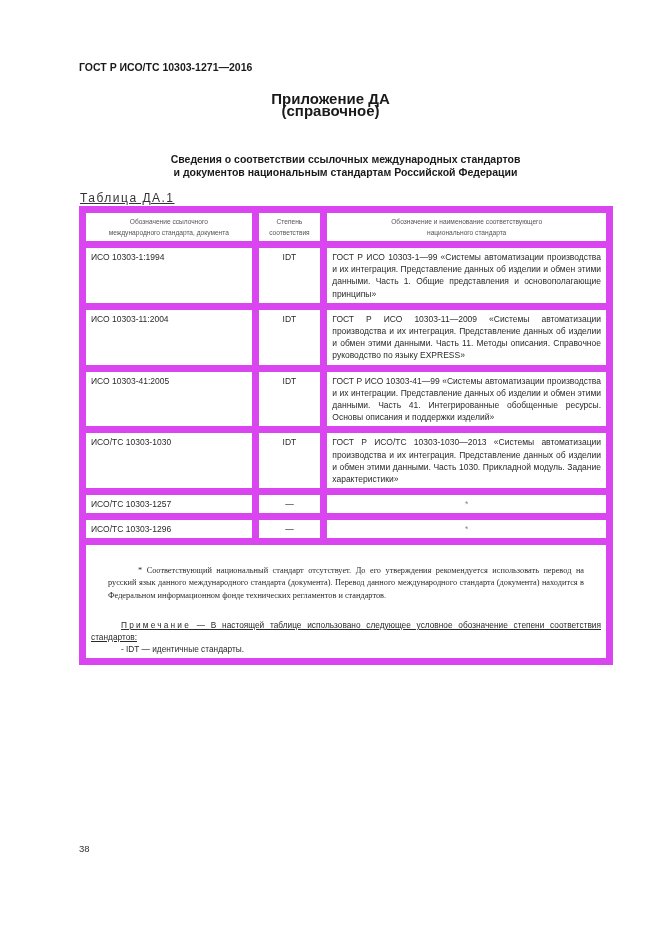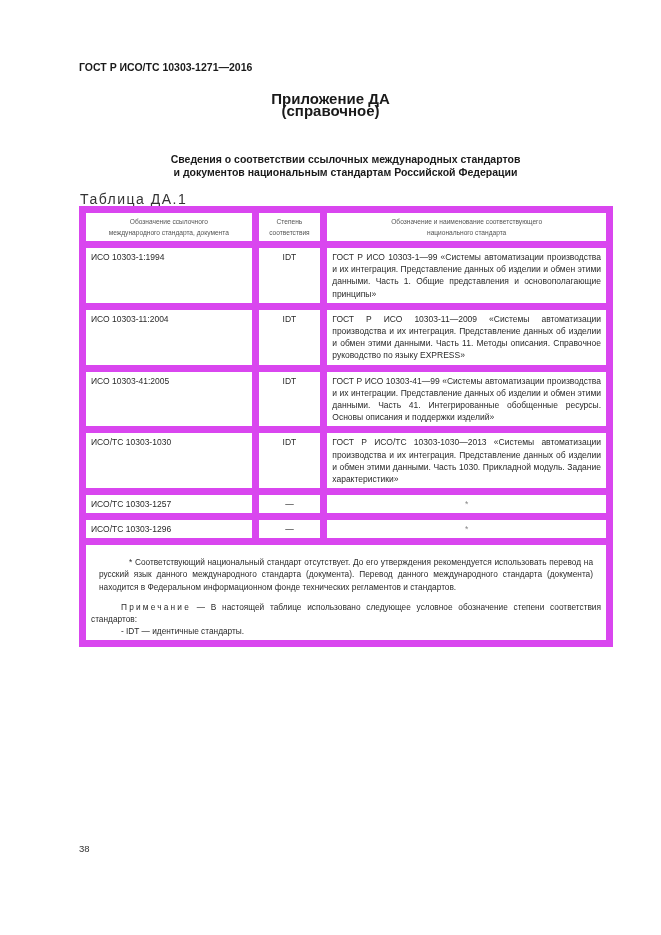--- a/index.html
+++ b/index.html
@@ -15,21 +15,21 @@
   .appendix {
     position: absolute; left: 0; width: 661px; top: 93px;
     text-align: center; font-size: 15px; font-weight: bold; line-height: 12px; color: #1a1a1a;
   }
   .title {
     position: absolute; left: 0; width: 691px; top: 153px;
     text-align: center; font-size: 10.5px; font-weight: bold; line-height: 13px; color: #1a1a1a;
   }
   .table-caption {
     position: absolute; left: 80px; top: 191px;
-    font-size: 14px; letter-spacing: 1.5px; color: #333;
+    font-size: 12px; letter-spacing: 1.5px; color: #333; text-decoration: underline;
   }
   table.main {
     position: absolute; left: 79px; top: 206px;
     width: 534px; border-collapse: collapse;
     font-size: 8.5px; line-height: 12.2px; color: #2a2a2a;
   }
   table.main td, table.main th {
     border: 7px solid #d946ef; vertical-align: top; padding: 3px 5px 3px 5px;
   }
   table.main th {
@@ -39,22 +39,22 @@
   }
   col.c1 { width: 175px; }
   col.c2 { width: 69px; }
   col.c3 { width: 290px; }
   td.code { padding-left: 6px; }
   td.deg { text-align: center; }
   td.nat { text-align: justify; padding-left: 6px; padding-right: 5px; }
   td.star { text-align: center; color: #888; }
   tr.short td { height: 13px; padding-top: 3px; padding-bottom: 2px; }
   td.footer { padding: 4px 6px 6px 6px; font-size: 8.3px; line-height: 12.2px; text-align: justify; }
-  .fn-par { text-indent: 30px; margin: 8px; }
-  .note-par { text-indent: 30px; margin: 8px 0 0 0; }
+  .fn-par { text-indent: 30px; margin: 17px; font-family: Liberation Serif, serif; }
+  .note-par { text-indent: 30px; margin: 8px 0 0 0; text-decoration: underline; }
   .note-label { letter-spacing: 2.2px; }
   .idt-par { margin: 0; padding-left: 30px; }
   .page-number {
     position: absolute; left: 79px; top: 843px; font-size: 9.5px; color: #333;
   }
 </style>
 </head>
 <body>
 
 <div class="doc-header">ГОСТ Р ИСО/ТС 10303-1271—2016</div>

